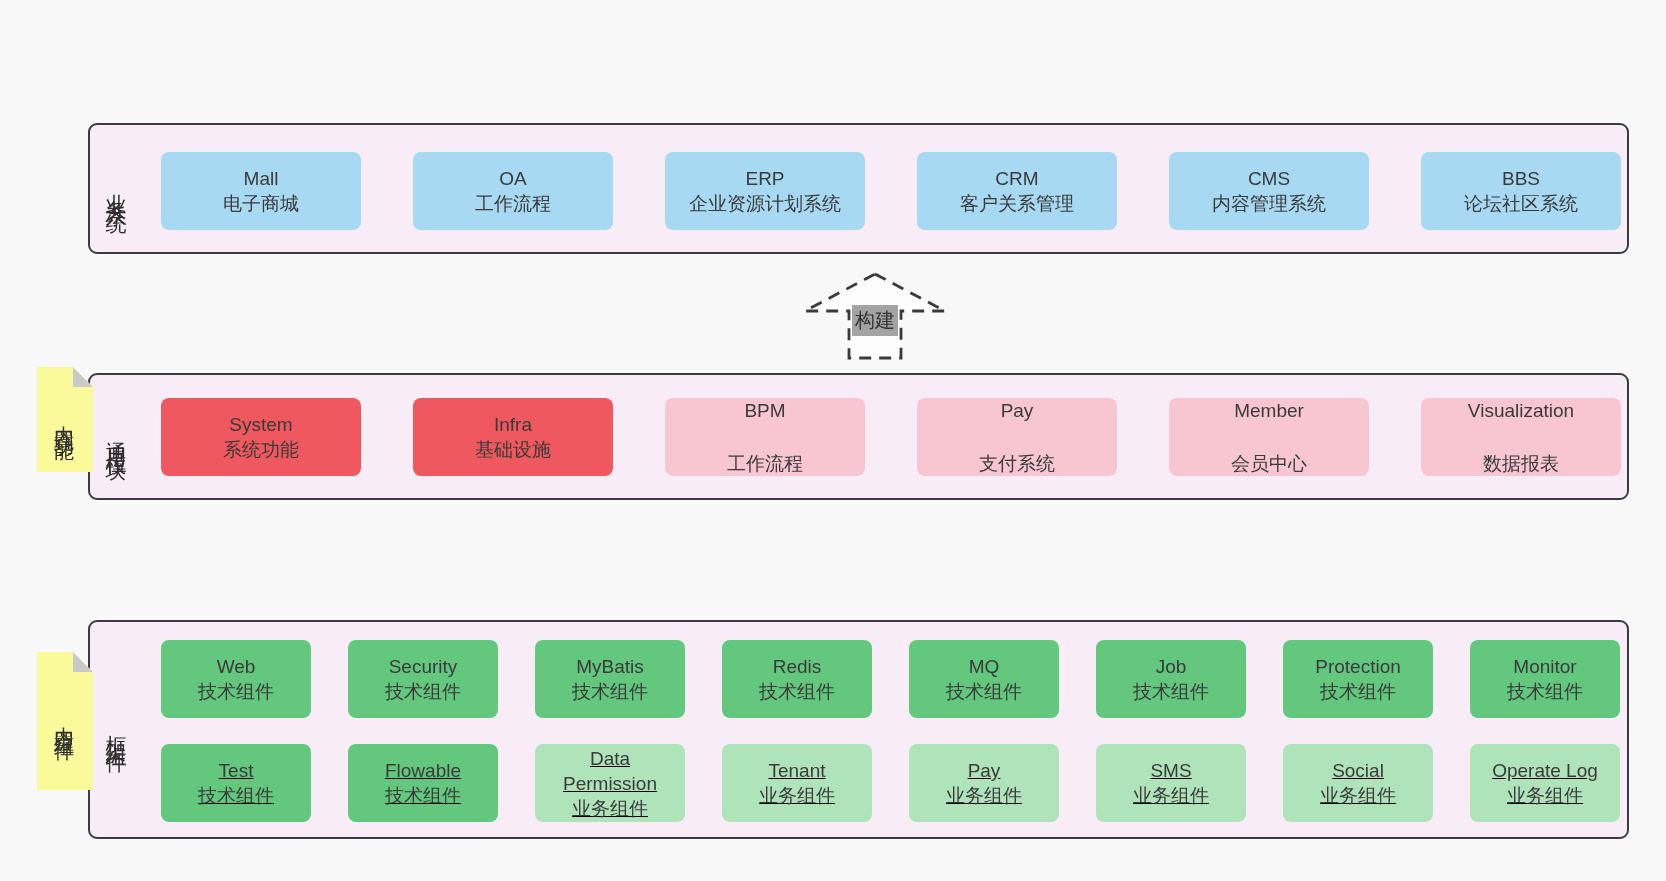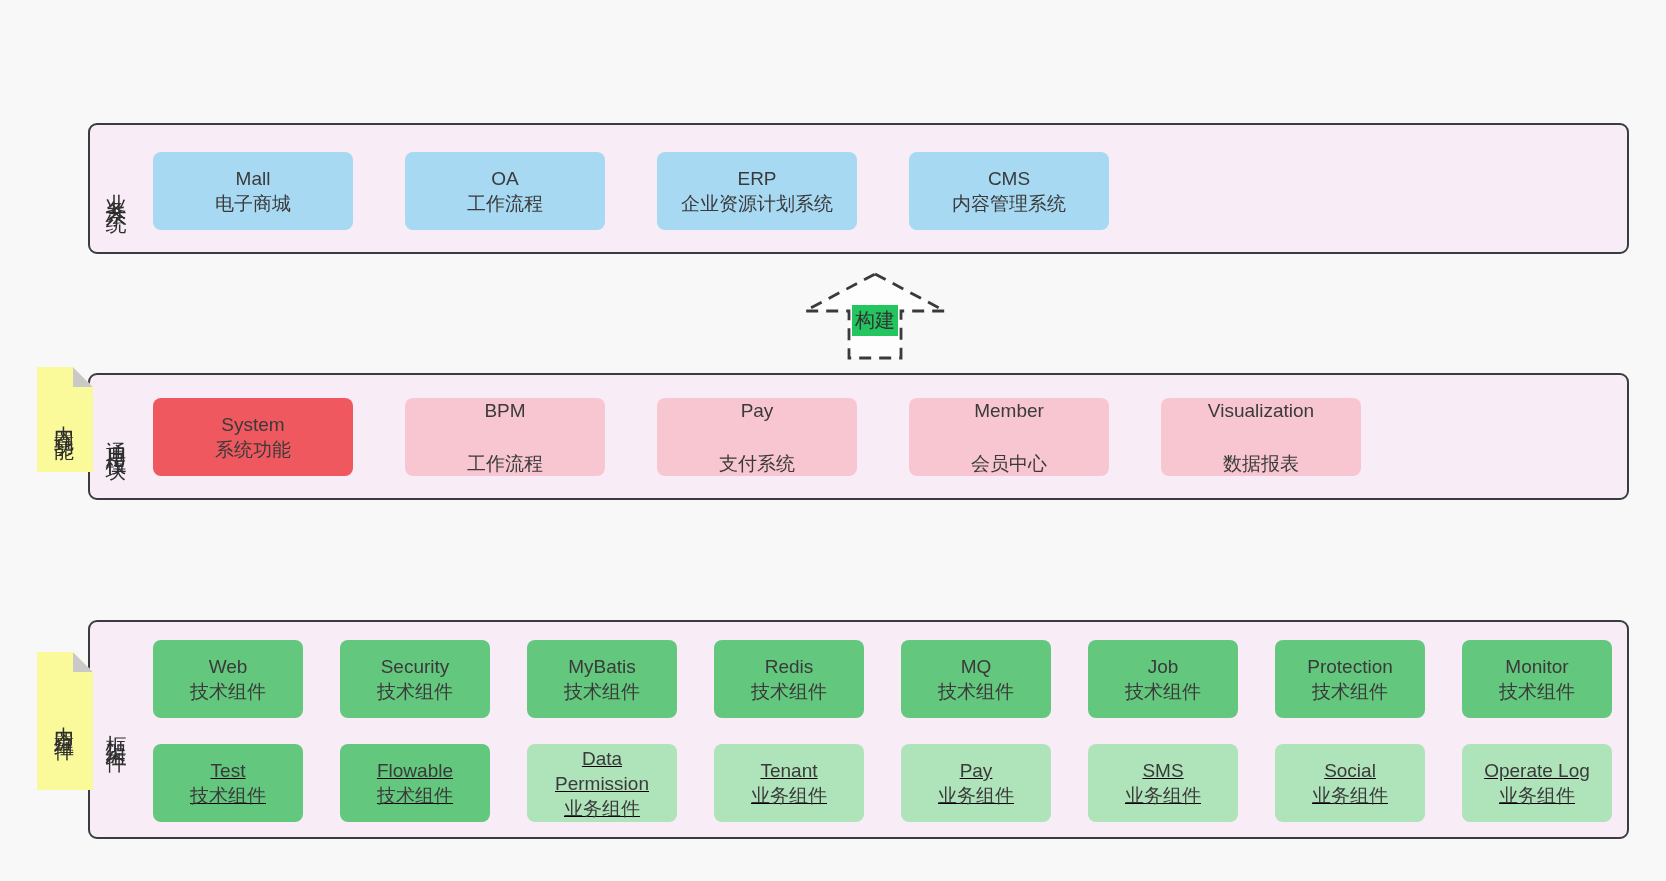--- a/index.html
+++ b/index.html
@@ -24,21 +24,21 @@
   #band0{top:123px;height:131px;}
   #band1{top:373px;height:127px;}
   #band2{top:620px;height:219px;}
   .vlabel{
     position:absolute;left:12px;top:0;bottom:0;
     display:flex;align-items:center;justify-content:center;
     writing-mode:vertical-rl;text-orientation:upright;
     font-size:21px;letter-spacing:6px;color:#2e2e2e;
   }
   .row{
-    position:absolute;display:flex;
+    position:absolute;display:flex;margin-left:8px;
   }
   #band0 .row{left:63px;top:27px;gap:52px;}
   #band1 .row{left:63px;top:23px;gap:52px;}
   #band2 .row[data-row="0"]{left:63px;top:18px;gap:37px;justify-content:space-between;}
   #band2 .row[data-row="1"]{left:63px;top:122px;gap:37px;text-decoration:underline;}
   .box{
     height:78px;border-radius:8px;
     display:flex;flex-direction:column;justify-content:center;align-items:center;
     text-align:center;color:#3a3a3a;
     font-size:19px;line-height:25px;
@@ -77,21 +77,21 @@
   #arrow0{left:800px;top:272px;}
   #arrow1{left:816px;top:518px;}
   .arrow svg{position:absolute;left:0;top:0;}
   .arrow svg polygon{
     fill:var(--arrow-fill,#fdfdfd);
     stroke:#3a3a3a;stroke-width:2.8;
     stroke-dasharray:12 8;
   }
   .arrow .alabel{
     position:absolute;left:50%;top:33px;transform:translateX(-50%);
-    background:#22c55e;padding:2px 3px;
+    background:#a3a3a3;padding:2px 3px;
     font-size:20px;color:#333;white-space:nowrap;
   }
 </style>
 </head>
 <body>
 
 <div class="canvas">
 
   <section class="band" id="band0">
     <div class="vlabel">业务系统</div>
@@ -102,40 +102,52 @@
         </div>
         <div class="box c-blue">
           <div>OA</div>
           <div>工作流程</div>
         </div>
         <div class="box c-blue">
           <div>ERP</div>
           <div>企业资源计划系统</div>
         </div>
         <div class="box c-blue">
+          <div>CRM</div>
+          <div>客户关系管理</div>
+        </div>
+        <div class="box c-blue">
           <div>CMS</div>
           <div>内容管理系统</div>
+        </div>
+        <div class="box c-blue">
+          <div>BBS</div>
+          <div>论坛社区系统</div>
         </div>
       </div>
   </section>
 
   <div class="arrow" id="arrow0">
     <svg width="150" height="88" viewBox="0 0 150 88">
       <polygon points="75,2 145,39 101,39 101,86 49,86 49,39 5,39"></polygon>
     </svg>
     <span class="alabel">构建</span>
   </div>
 
   <section class="band" id="band1">
     <div class="vlabel">通用模块</div>
     <div class="row" data-row="0">
         <div class="box c-red">
           <div>System</div>
           <div>系统功能</div>
         </div>
+        <div class="box c-red">
+          <div>Infra</div>
+          <div>基础设施</div>
+        </div>
         <div class="box c-pink">
           <div>BPM</div>
           <div>工作流程</div>
         </div>
         <div class="box c-pink">
           <div>Pay</div>
           <div>支付系统</div>
         </div>
         <div class="box c-pink">
           <div>Member</div>

